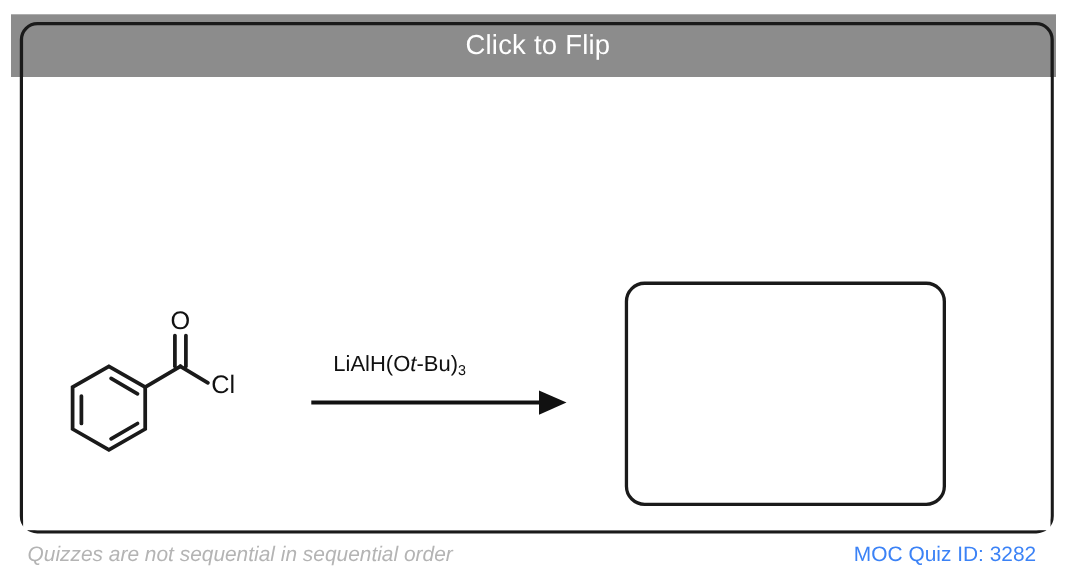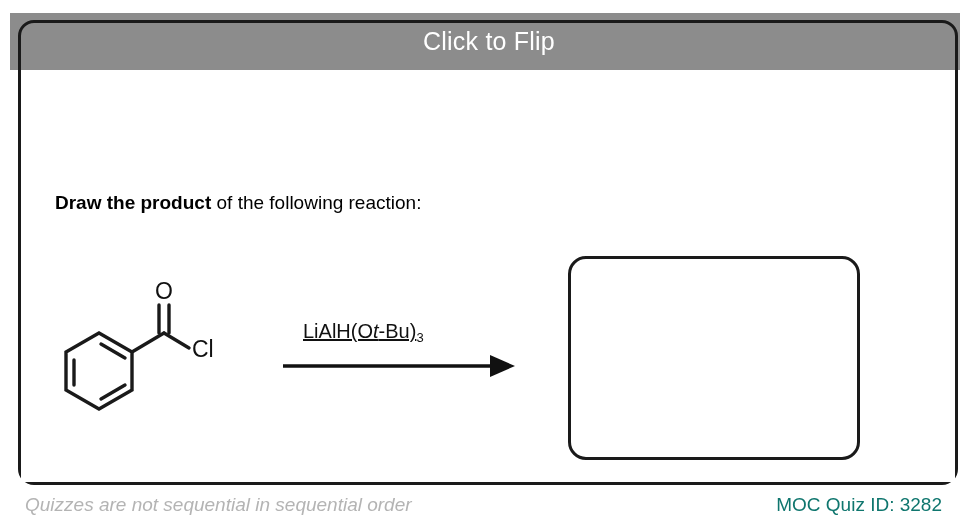--- a/index.html
+++ b/index.html
@@ -86,21 +86,20 @@
   }
 
   
   #reagent {
     position: absolute;
     left: 303px;
     top: 320px;
     font-size: 20px;
     color: #111111;
     white-space: nowrap;
-    text-decoration: underline;
   }
   #reagent .it { font-style: italic; }
   #reagent .sub { font-size: 13px; vertical-align: -4px; }
 
   
   #answer-box {
     position: absolute;
     left: 568px;
     top: 256px;
     width: 292px;
@@ -119,40 +118,37 @@
     font-size: 19px;
     font-style: italic;
     color: #b4b4b4;
     white-space: nowrap;
   }
   #footer-right {
     position: absolute;
     right: 18px;
     top: 494px;
     font-size: 19px;
-    color: #0f766e;
+    color: #3b82f6;
     white-space: nowrap;
   }
 </style>
 </head>
 <body>
 
 <div id="screen">
 
   <div id="header-band"></div>
 
   <div id="card"></div>
 
   <div id="card-body"></div>
 
   <div id="header-title">Click to Flip</div>
 
-  <div id="prompt">
-    <span class="b">Draw the product</span><span> of the following reaction:</span>
-  </div>
 
   <svg id="scheme" viewBox="0 0 978 530" xmlns="http://www.w3.org/2000/svg">
     <g fill="none" stroke="#1a1a1a" stroke-width="3.4" stroke-linecap="round">
 
       <polygon points="132,352 132,390 99,409 66,390 66,352 99,333" stroke="#1a1a1a" stroke-width="3.4" fill="none"></polygon>
 
       <line x1="125" y1="358" x2="101" y2="344"></line>
       <line x1="74" y1="360" x2="74" y2="385"></line>
       <line x1="125" y1="385" x2="101" y2="399"></line>
 

